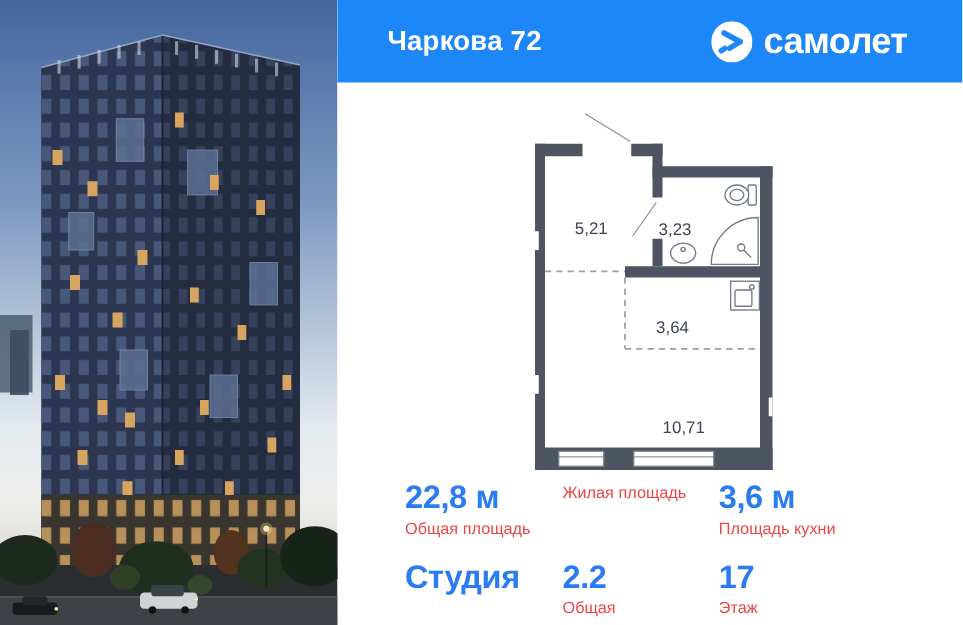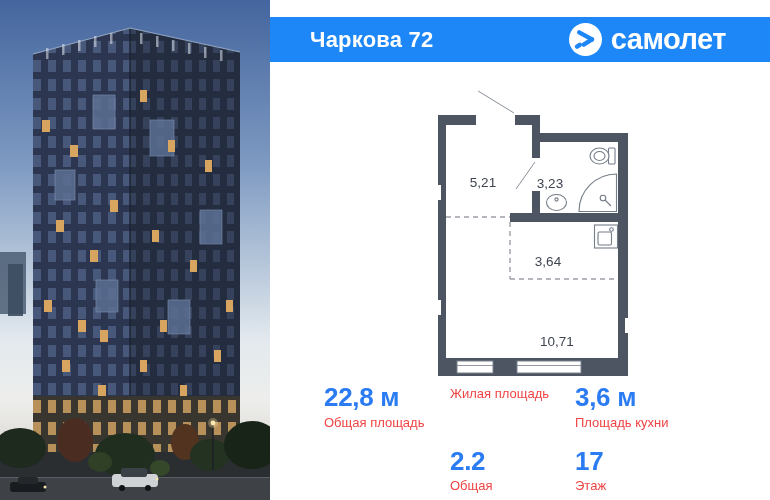--- a/index.html
+++ b/index.html
@@ -4,28 +4,28 @@
 <style>
   html,body{margin:0;padding:0;}
   body{
     width:770px;height:500px;position:relative;overflow:hidden;
     font-family:"Liberation Sans",sans-serif;background:#ffffff;
   }
   
   .photo{position:absolute;left:0;top:0;width:270px;height:500px;overflow:hidden;}
   
   .header-band{
-    position:absolute;left:270px;top:17px;width:500px;height:45px;
+    position:absolute;left:270px;top:0;width:500px;height:66px;
     background:#1e87f7;display:flex;align-items:center;
   }
   .project-title{color:#ffffff;font-size:22px;font-weight:700;margin-left:40px;letter-spacing:.2px;}
   .brand{margin-left:auto;margin-right:44px;display:flex;align-items:center;gap:9px;}
   .brand-text{color:#ffffff;font-size:29px;font-weight:700;letter-spacing:-.5px;line-height:1;}
   
-  .plan{position:absolute;left:430px;top:86px;width:212px;height:300px;}
+  .plan{position:absolute;left:420px;top:86px;width:212px;height:300px;}
   .plan text{font-family:"Liberation Sans",sans-serif;font-size:13.5px;fill:#3e4450;}
   
   .stats{
     position:absolute;left:324px;top:383px;
     display:grid;grid-template-columns:126px 125px 150px;row-gap:17px;
   }
   .stat-value{font-size:26px;font-weight:700;color:#2b7cf2;line-height:1.1;letter-spacing:-.3px;}
   .stat-label{font-size:13px;color:#ef4444;margin-top:3px;}
 </style>
 </head>
@@ -232,20 +232,21 @@
     <div class="stat-label">Общая площадь</div>
   </div>
   <div class="stat">
     <div class="stat-label">Жилая площадь</div>
   </div>
   <div class="stat">
     <div class="stat-value">3,6 м</div>
     <div class="stat-label">Площадь кухни</div>
   </div>
   <div class="stat">
+    <div class="stat-value">Студия</div>
   </div>
   <div class="stat">
     <div class="stat-value">2.2</div>
     <div class="stat-label">Общая</div>
   </div>
   <div class="stat">
     <div class="stat-value">17</div>
     <div class="stat-label">Этаж</div>
   </div>
 </div>

